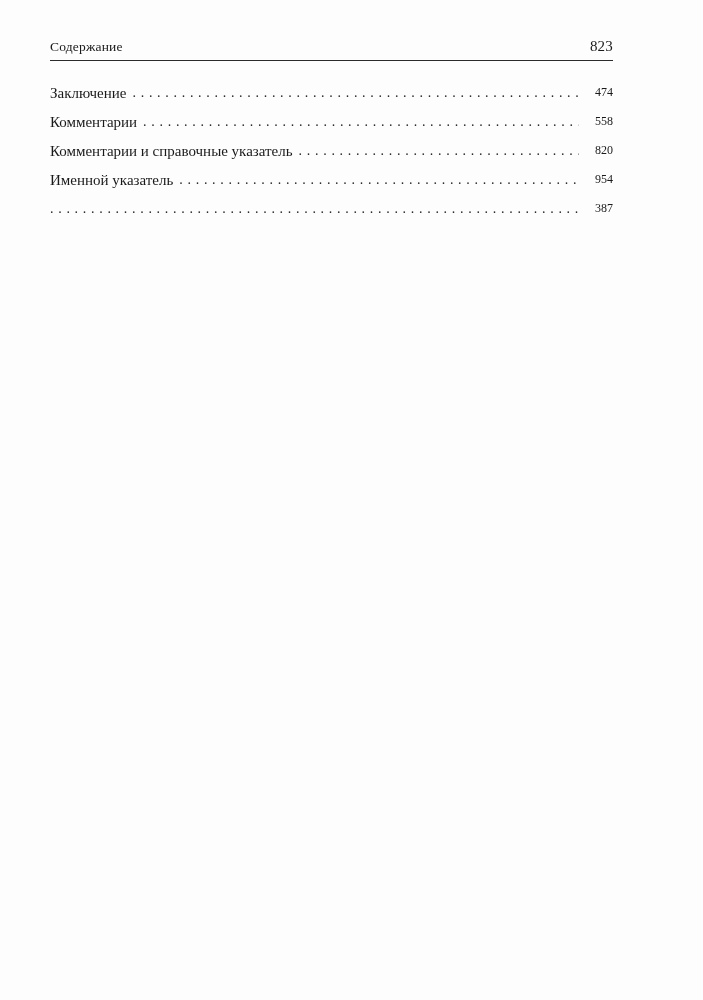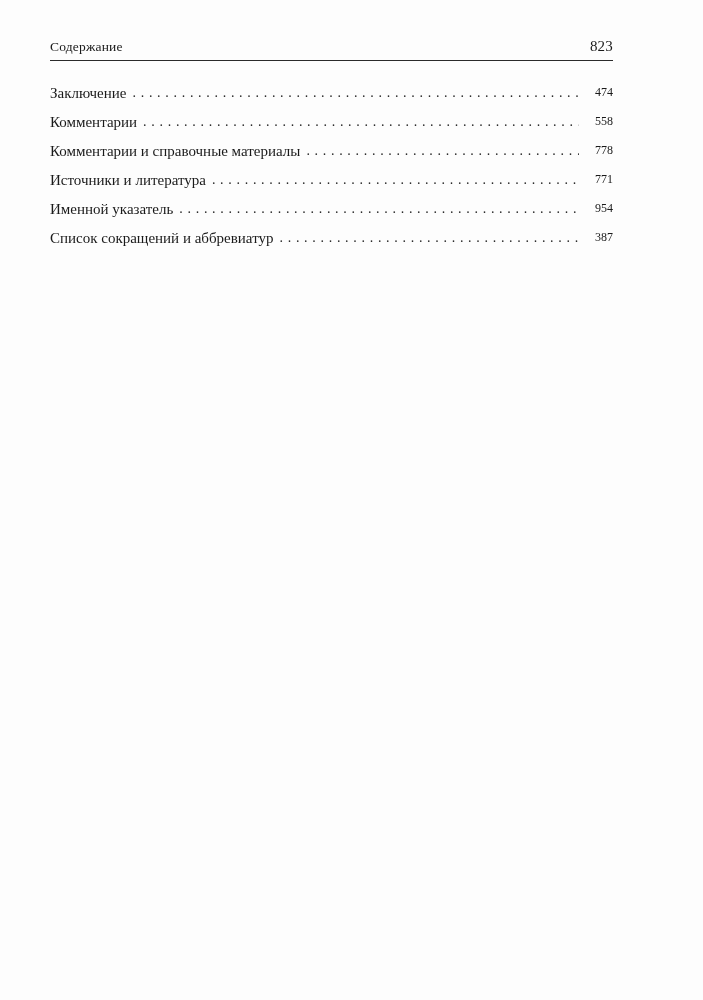--- a/index.html
+++ b/index.html
@@ -110,38 +110,32 @@
         <span class="page-num">474</span>
       </div>
 
       <div class="toc-entry">
         <span class="label">Комментарии</span>
         <span class="leader"></span>
         <span class="page-num">558</span>
       </div>
 
       <div class="toc-entry">
-        <span class="label">Комментарии и справочные материалы</span>
+        <span class="label">Комментарии и справочные указатель</span>
         <span class="leader"></span>
-        <span class="page-num">778</span>
+        <span class="page-num">820</span>
       </div>
 
-      <div class="toc-entry">
-        <span class="label">Источники и литература</span>
-        <span class="leader"></span>
-        <span class="page-num">771</span>
-      </div>
 
       <div class="toc-entry">
         <span class="label">Именной указатель</span>
         <span class="leader"></span>
         <span class="page-num">954</span>
       </div>
 
       <div class="toc-entry">
-        <span class="label">Список сокращений и аббревиатур</span>
         <span class="leader"></span>
         <span class="page-num">387</span>
       </div>
 
     </div>
   </div>
 </div>
 
 </body></html>

